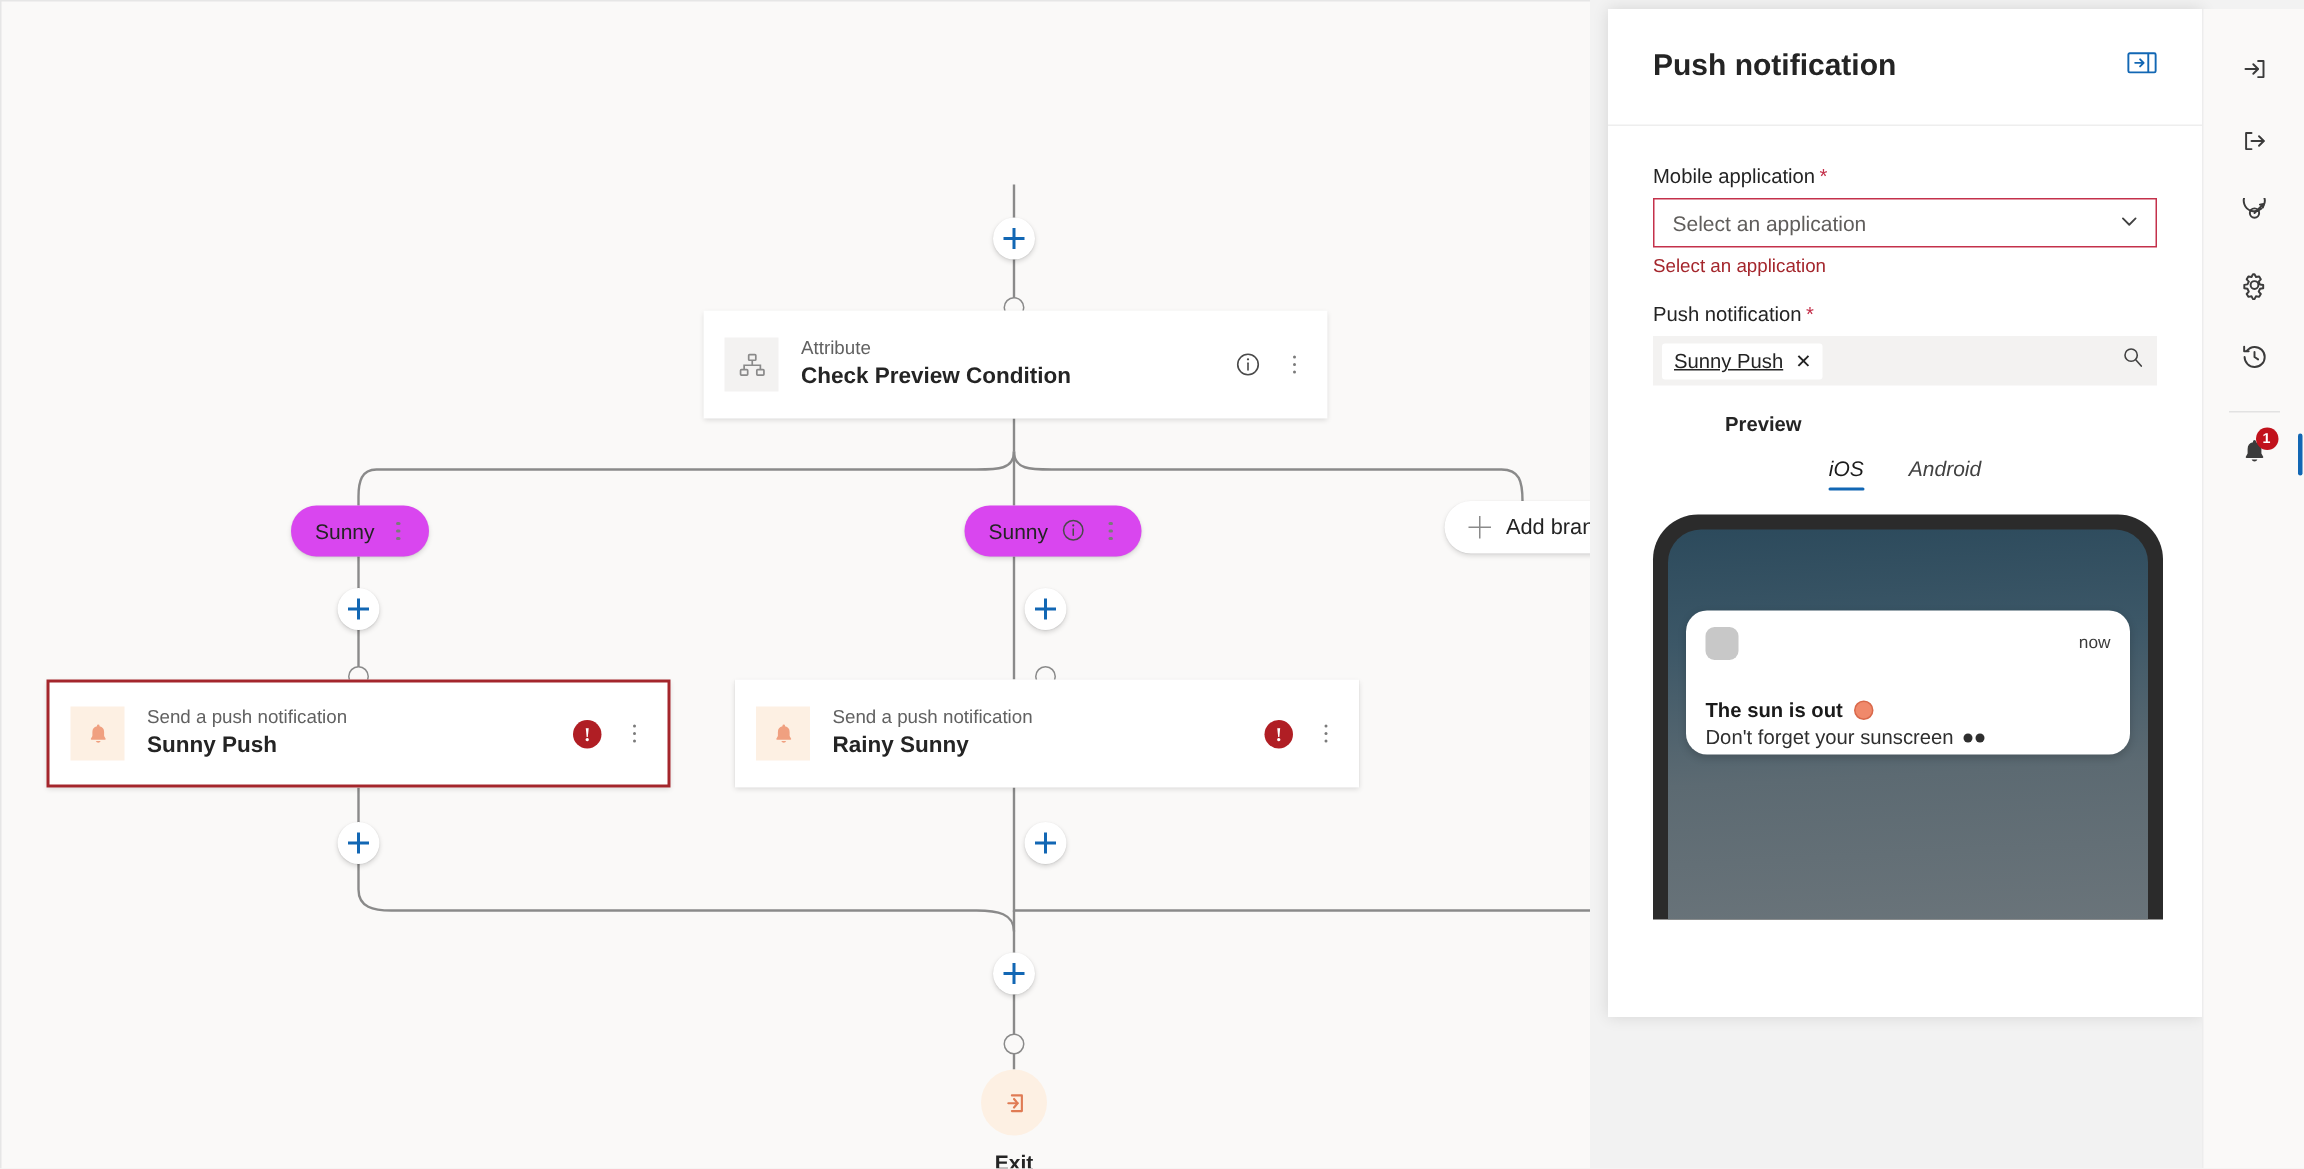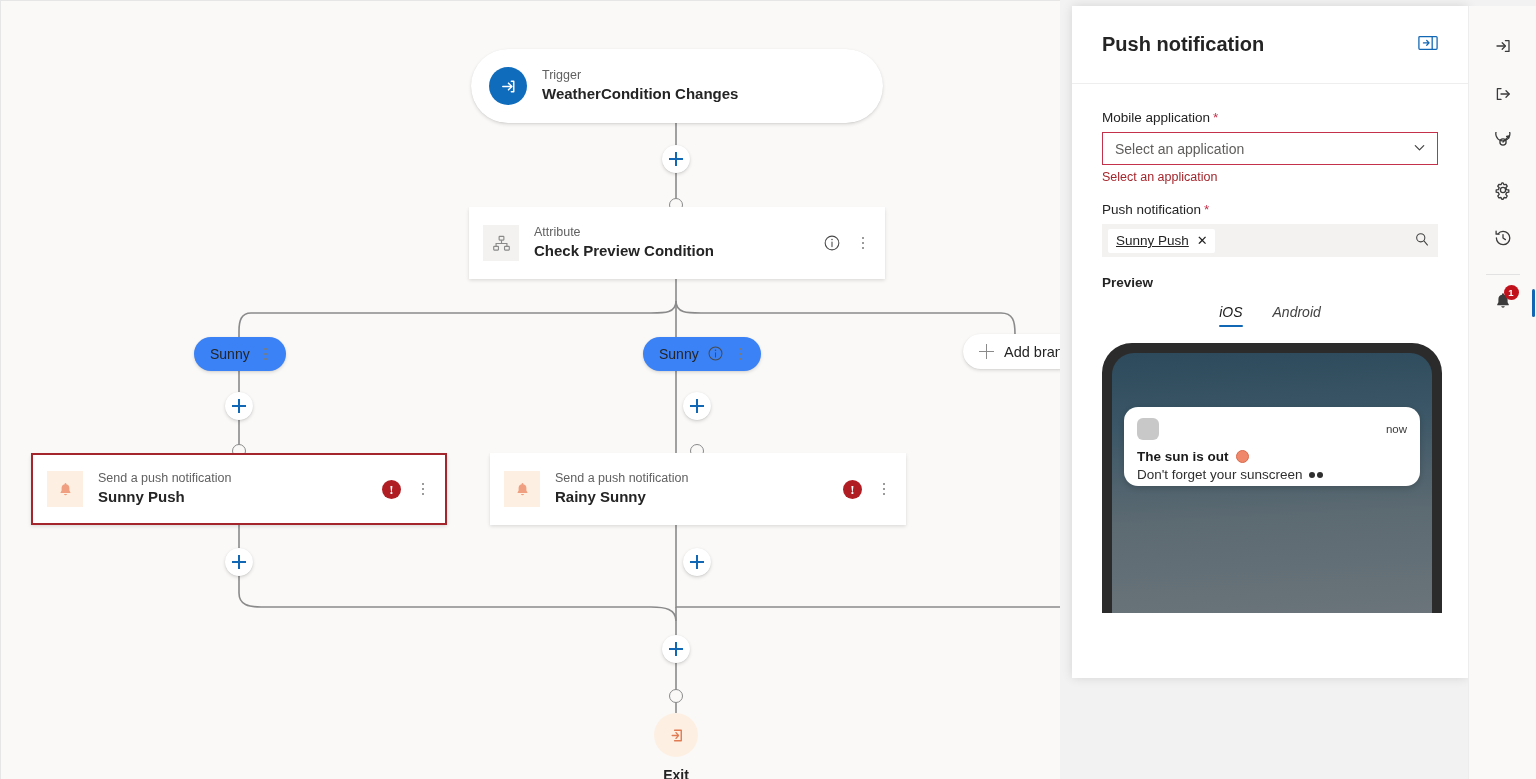--- a/index.html
+++ b/index.html
@@ -57,21 +57,21 @@
 
   .info-ic { width: 18px; height: 18px; }
   .kebab {
     width: 16px; display: flex; flex-direction: column; align-items: center;
     gap: 2.5px; padding: 2px 0; cursor: pointer;
   }
   .kebab i { width: 2.6px; height: 2.6px; border-radius: 50%; background: #7a7a7a; display: block; }
 
   
   .branch-pill {
-    height: 34px; background: #3b82f6; border-radius: 17px;
+    height: 34px; background: #d946ef; border-radius: 17px;
     box-shadow: 0 1.6px 3.6px rgba(0,0,0,.13), 0 0.3px 0.9px rgba(0,0,0,.10);
     display: flex; align-items: center; gap: 8px; padding: 0 12px 0 16px;
     font-size: 14px; color: #242424;
   }
   .branch-sunny { left: 193px; top: 336px; }
   .branch-rainy { left: 642px; top: 336px; }
   .add-branch {
     left: 962px; top: 333px; height: 35px; width: 150px;
     background: #ffffff; border-radius: 18px;
     box-shadow: 0 1.6px 3.6px rgba(0,0,0,.13), 0 0.3px 0.9px rgba(0,0,0,.10);
@@ -189,21 +189,21 @@
   }
   .notif {
     margin: 0 12px; background: #ffffff; border-radius: 14px;
     padding: 11px 13px 4px 13px;
     box-shadow: 0 2px 6px rgba(0,0,0,.18);
   }
   .notif-top { display: flex; align-items: center; }
   .notif-appicon { width: 22px; height: 22px; border-radius: 6px; background: #c8c8c8; }
   .notif-time { margin-left: auto; font-size: 11.5px; color: #3b3b3b; }
   .notif-title {
-    margin-top: 9px; font-size: 13.5px; font-weight: bold; color: #1a1a1a;
+    margin-top: 26px; font-size: 13.5px; font-weight: bold; color: #1a1a1a;
     display: flex; align-items: center; gap: 7px;
   }
   .notif-body {
     margin-top: 3px; font-size: 13.5px; color: #2f2f2f;
     display: flex; align-items: center; gap: 7px;
   }
   .sun-emoji {
     width: 13px; height: 13px; border-radius: 50%;
     background: #f0896b; border: 1px solid #d9694b; display: inline-block;
   }
@@ -248,33 +248,20 @@
         <path d="M675 300 C 675 312, 686 312, 700 312 H 1000 C 1012 312, 1014 320, 1014 333"></path>
         <path d="M675 300 V 336"></path>
         <path d="M238 370 V 452"></path>
         <path d="M675 370 V 452"></path>
         <path d="M238 524 V 592 C 238 604, 248 606, 260 606 H 650 C 664 606, 675 608, 675 620"></path>
         <path d="M675 524 V 606 H 1060"></path>
         <path d="M675 606 V 712"></path>
       </g>
     </svg>
 
-    <div class="node trigger-pill">
-      <span class="trigger-circle">
-        <svg width="19" height="19" viewBox="0 0 20 20" fill="none" stroke="#ffffff" stroke-width="1.6" stroke-linecap="round" stroke-linejoin="round">
-          <path d="M4 10h9"></path>
-            <path d="M10 6.5l3.5 3.5-3.5 3.5"></path>
-            <path d="M13 4.5h2.5v11H13"></path>
-        </svg>
-      </span>
-      <div class="node-text">
-        <div class="node-kicker">Trigger</div>
-        <div class="node-title">WeatherCondition Changes</div>
-      </div>
-    </div>
 
     <div class="plus-btn" style="left:661px; top:144px;"></div>
     <div class="dot-ring" style="left:668px; top:197px;"></div>
 
     <div class="node attr-card">
       <span class="icon-tile">
         <svg width="19" height="19" viewBox="0 0 20 20" fill="none" stroke="#8a8a8a" stroke-width="1.2">
           <rect x="7.5" y="2.5" width="5" height="4" rx="0.6"></rect>
           <rect x="1.8" y="13" width="5" height="4" rx="0.6"></rect>
           <rect x="13.2" y="13" width="5" height="4" rx="0.6"></rect>
@@ -432,21 +419,21 @@
           <span class="chip-x">✕</span>
         </span>
         <span class="search-ic">
           <svg width="16" height="16" viewBox="0 0 18 18" fill="none" stroke="#424242" stroke-width="1.2">
             <circle cx="7.6" cy="7.6" r="4.6"></circle>
               <path d="M11.2 11.2l4 4.6" stroke-linecap="round"></path>
           </svg>
         </span>
       </div>
 
-      <div class="section-label" style="margin-top:18px;">Preview</div>
+      <div class="section-label" style="margin-top:18px;margin-left:48px;">Preview</div>
 
       <div class="tabs">
         <span class="tab active">iOS</span>
         <span class="tab">Android</span>
       </div>
 
       <div class="phone">
         <div class="phone-screen">
           <div class="notif">
             <div class="notif-top">

